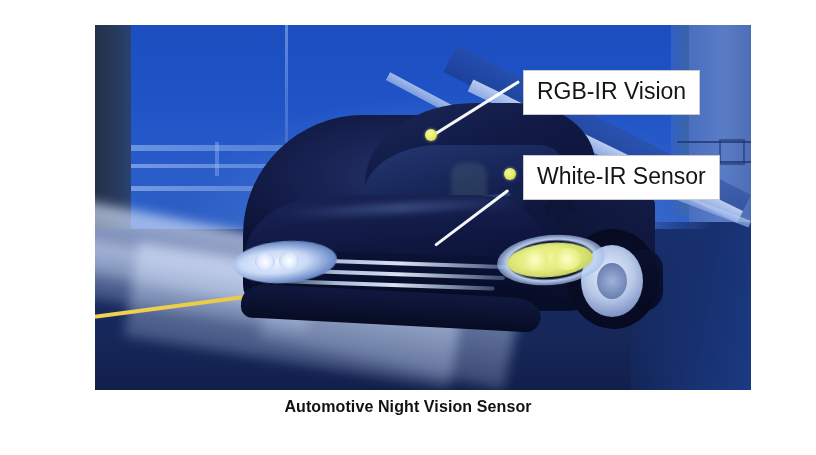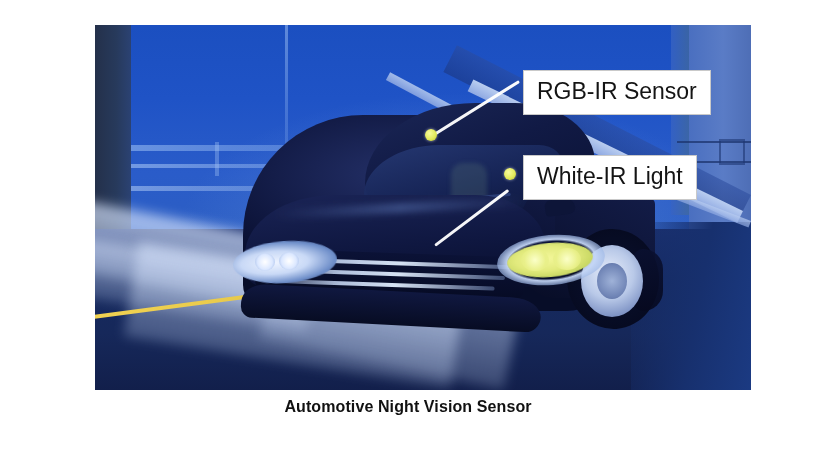--- a/index.html
+++ b/index.html
@@ -480,21 +480,21 @@
       <div class="hl-right-b1"></div>
       <div class="hl-right-b2"></div>
     </div>
 
     <div class="leader" style="left:336px; top:110px; width:104px; transform:rotate(-32deg);"></div>
     <div class="dot" style="left:330px; top:104px;"></div>
 
     <div class="leader" style="left:340px; top:219px; width:92px; transform:rotate(-37deg);"></div>
     <div class="dot" style="left:409px; top:143px;"></div>
 
-    <div class="label-box" style="left:428px; top:45px;">RGB-IR Sensor</div>
-
-    <div class="label-box" style="left:428px; top:130px;">White-IR Light</div>
+    <div class="label-box" style="left:428px; top:45px;">RGB-IR Vision</div>
+
+    <div class="label-box" style="left:428px; top:130px;">White-IR Sensor</div>
 
   </div>
 
   <div id="caption">Automotive Night Vision Sensor</div>
 
 </div>
 
 </body></html>

